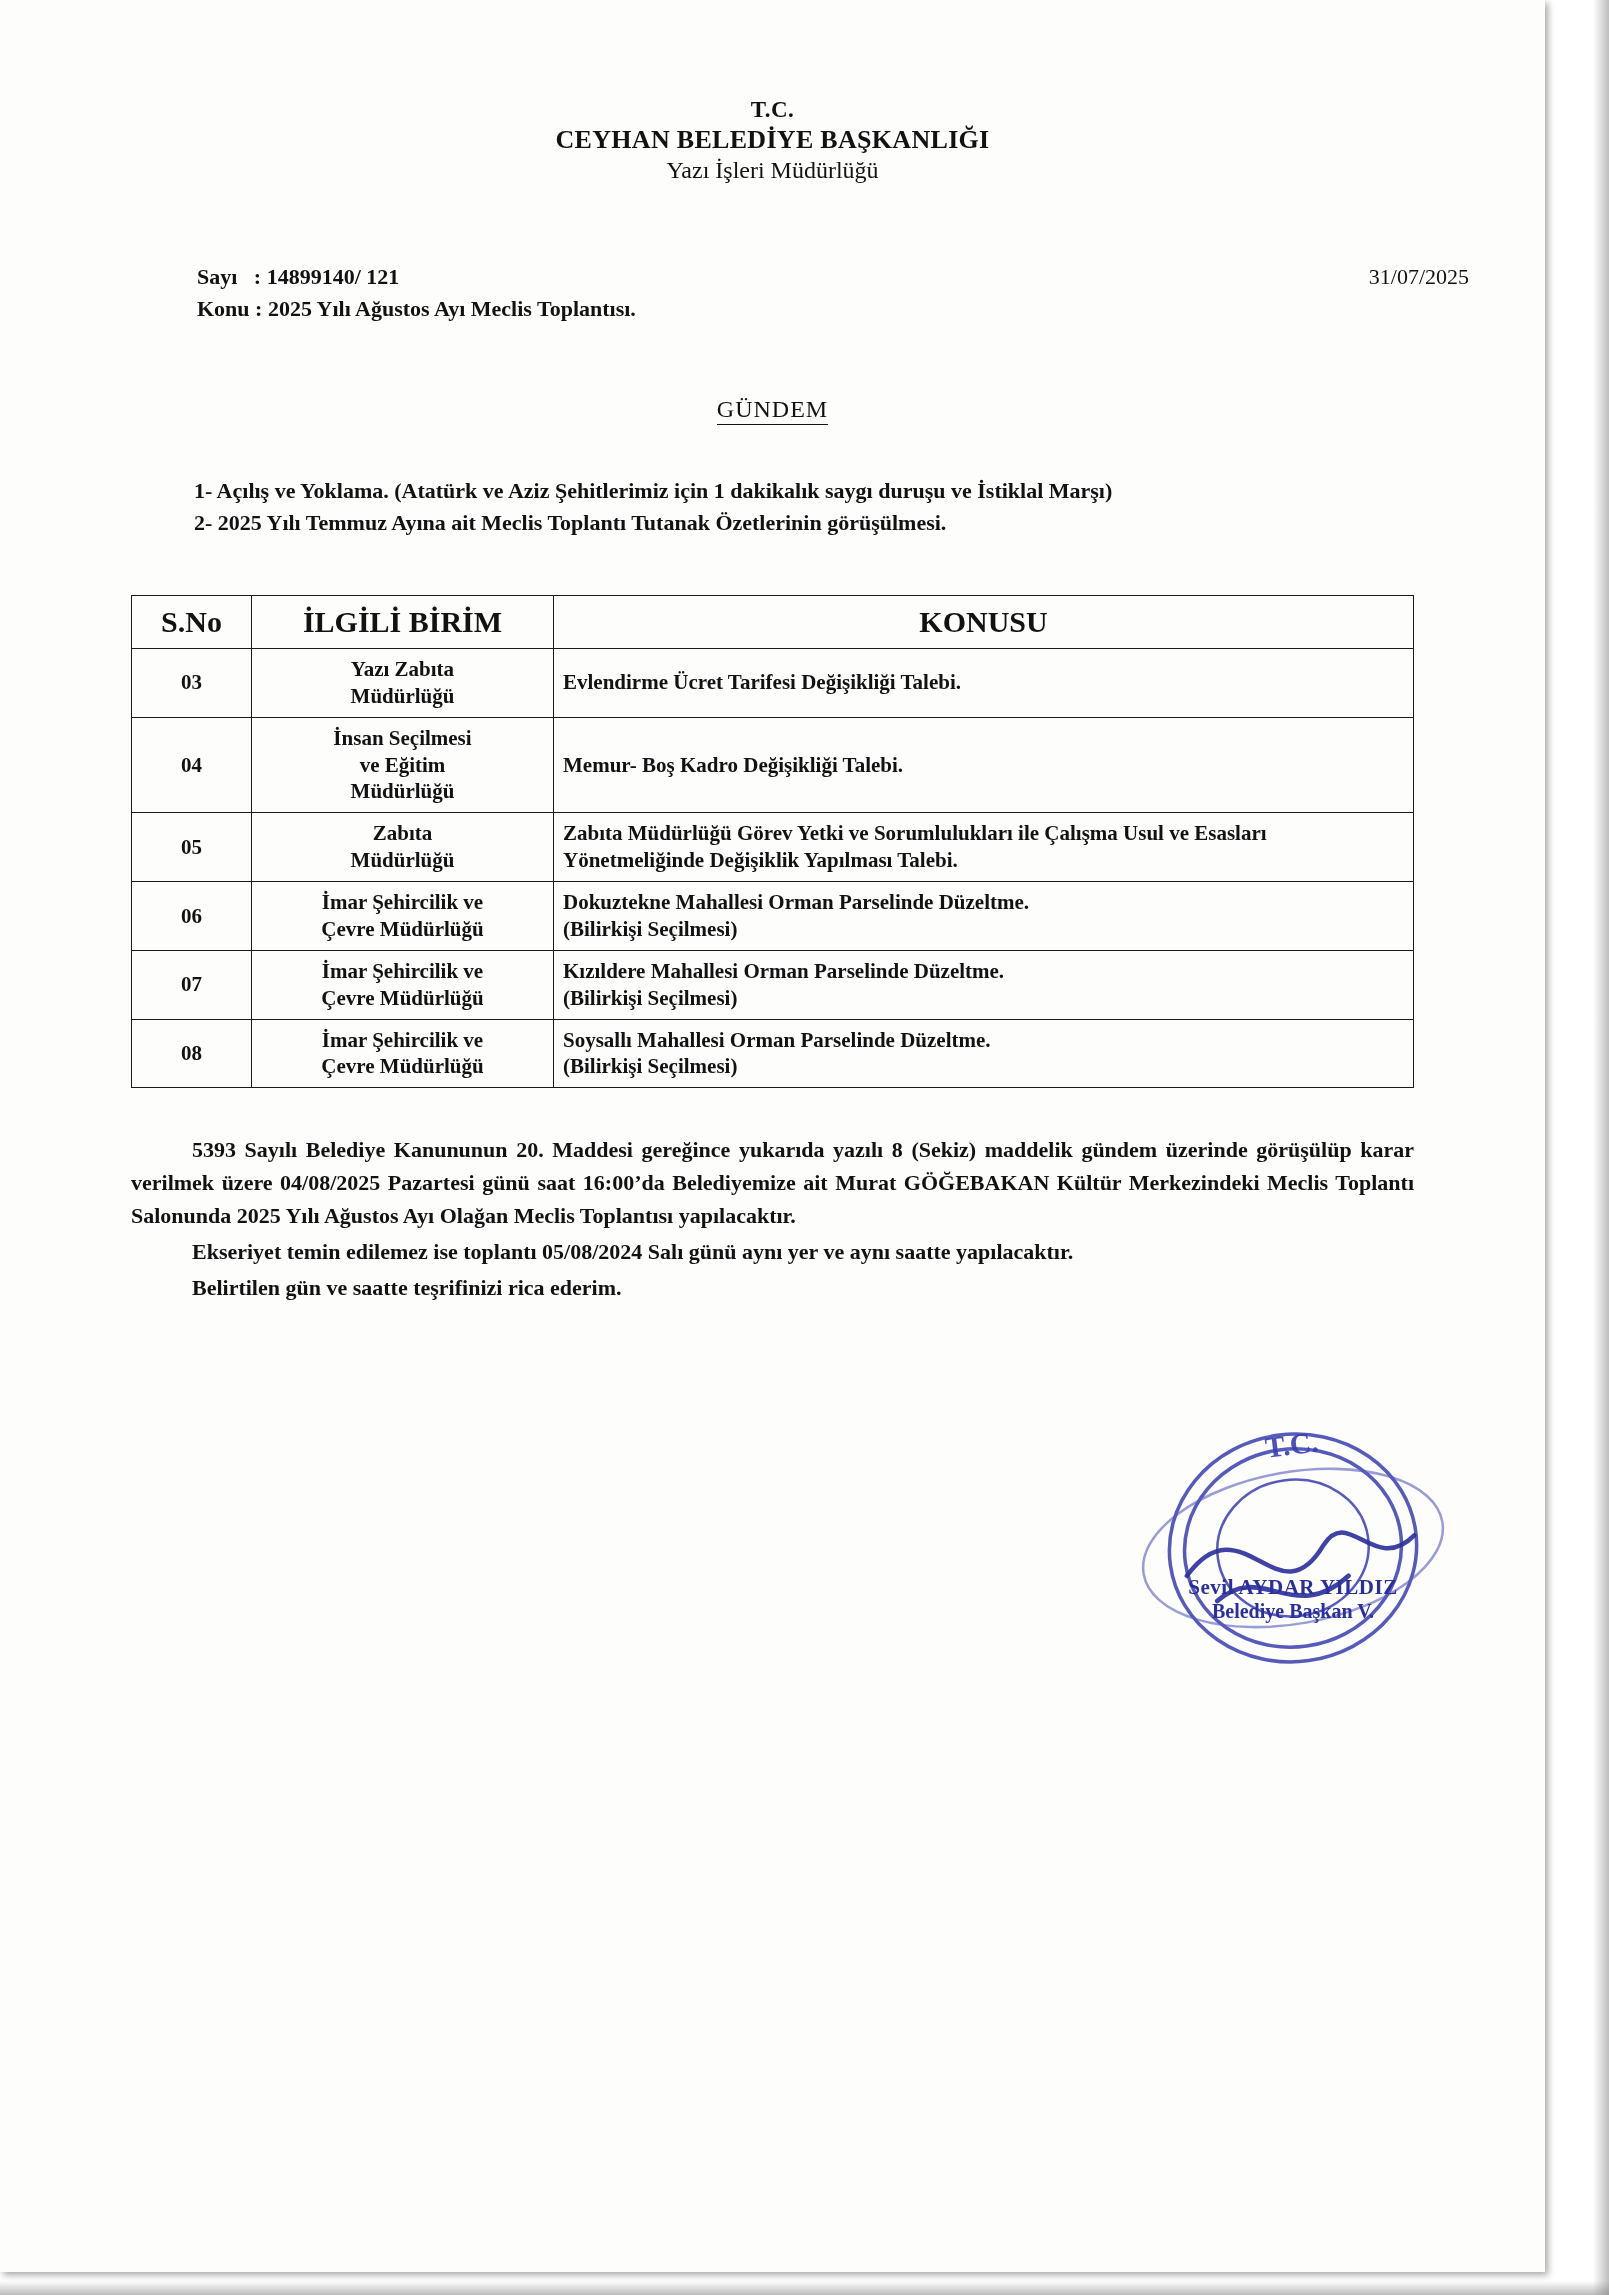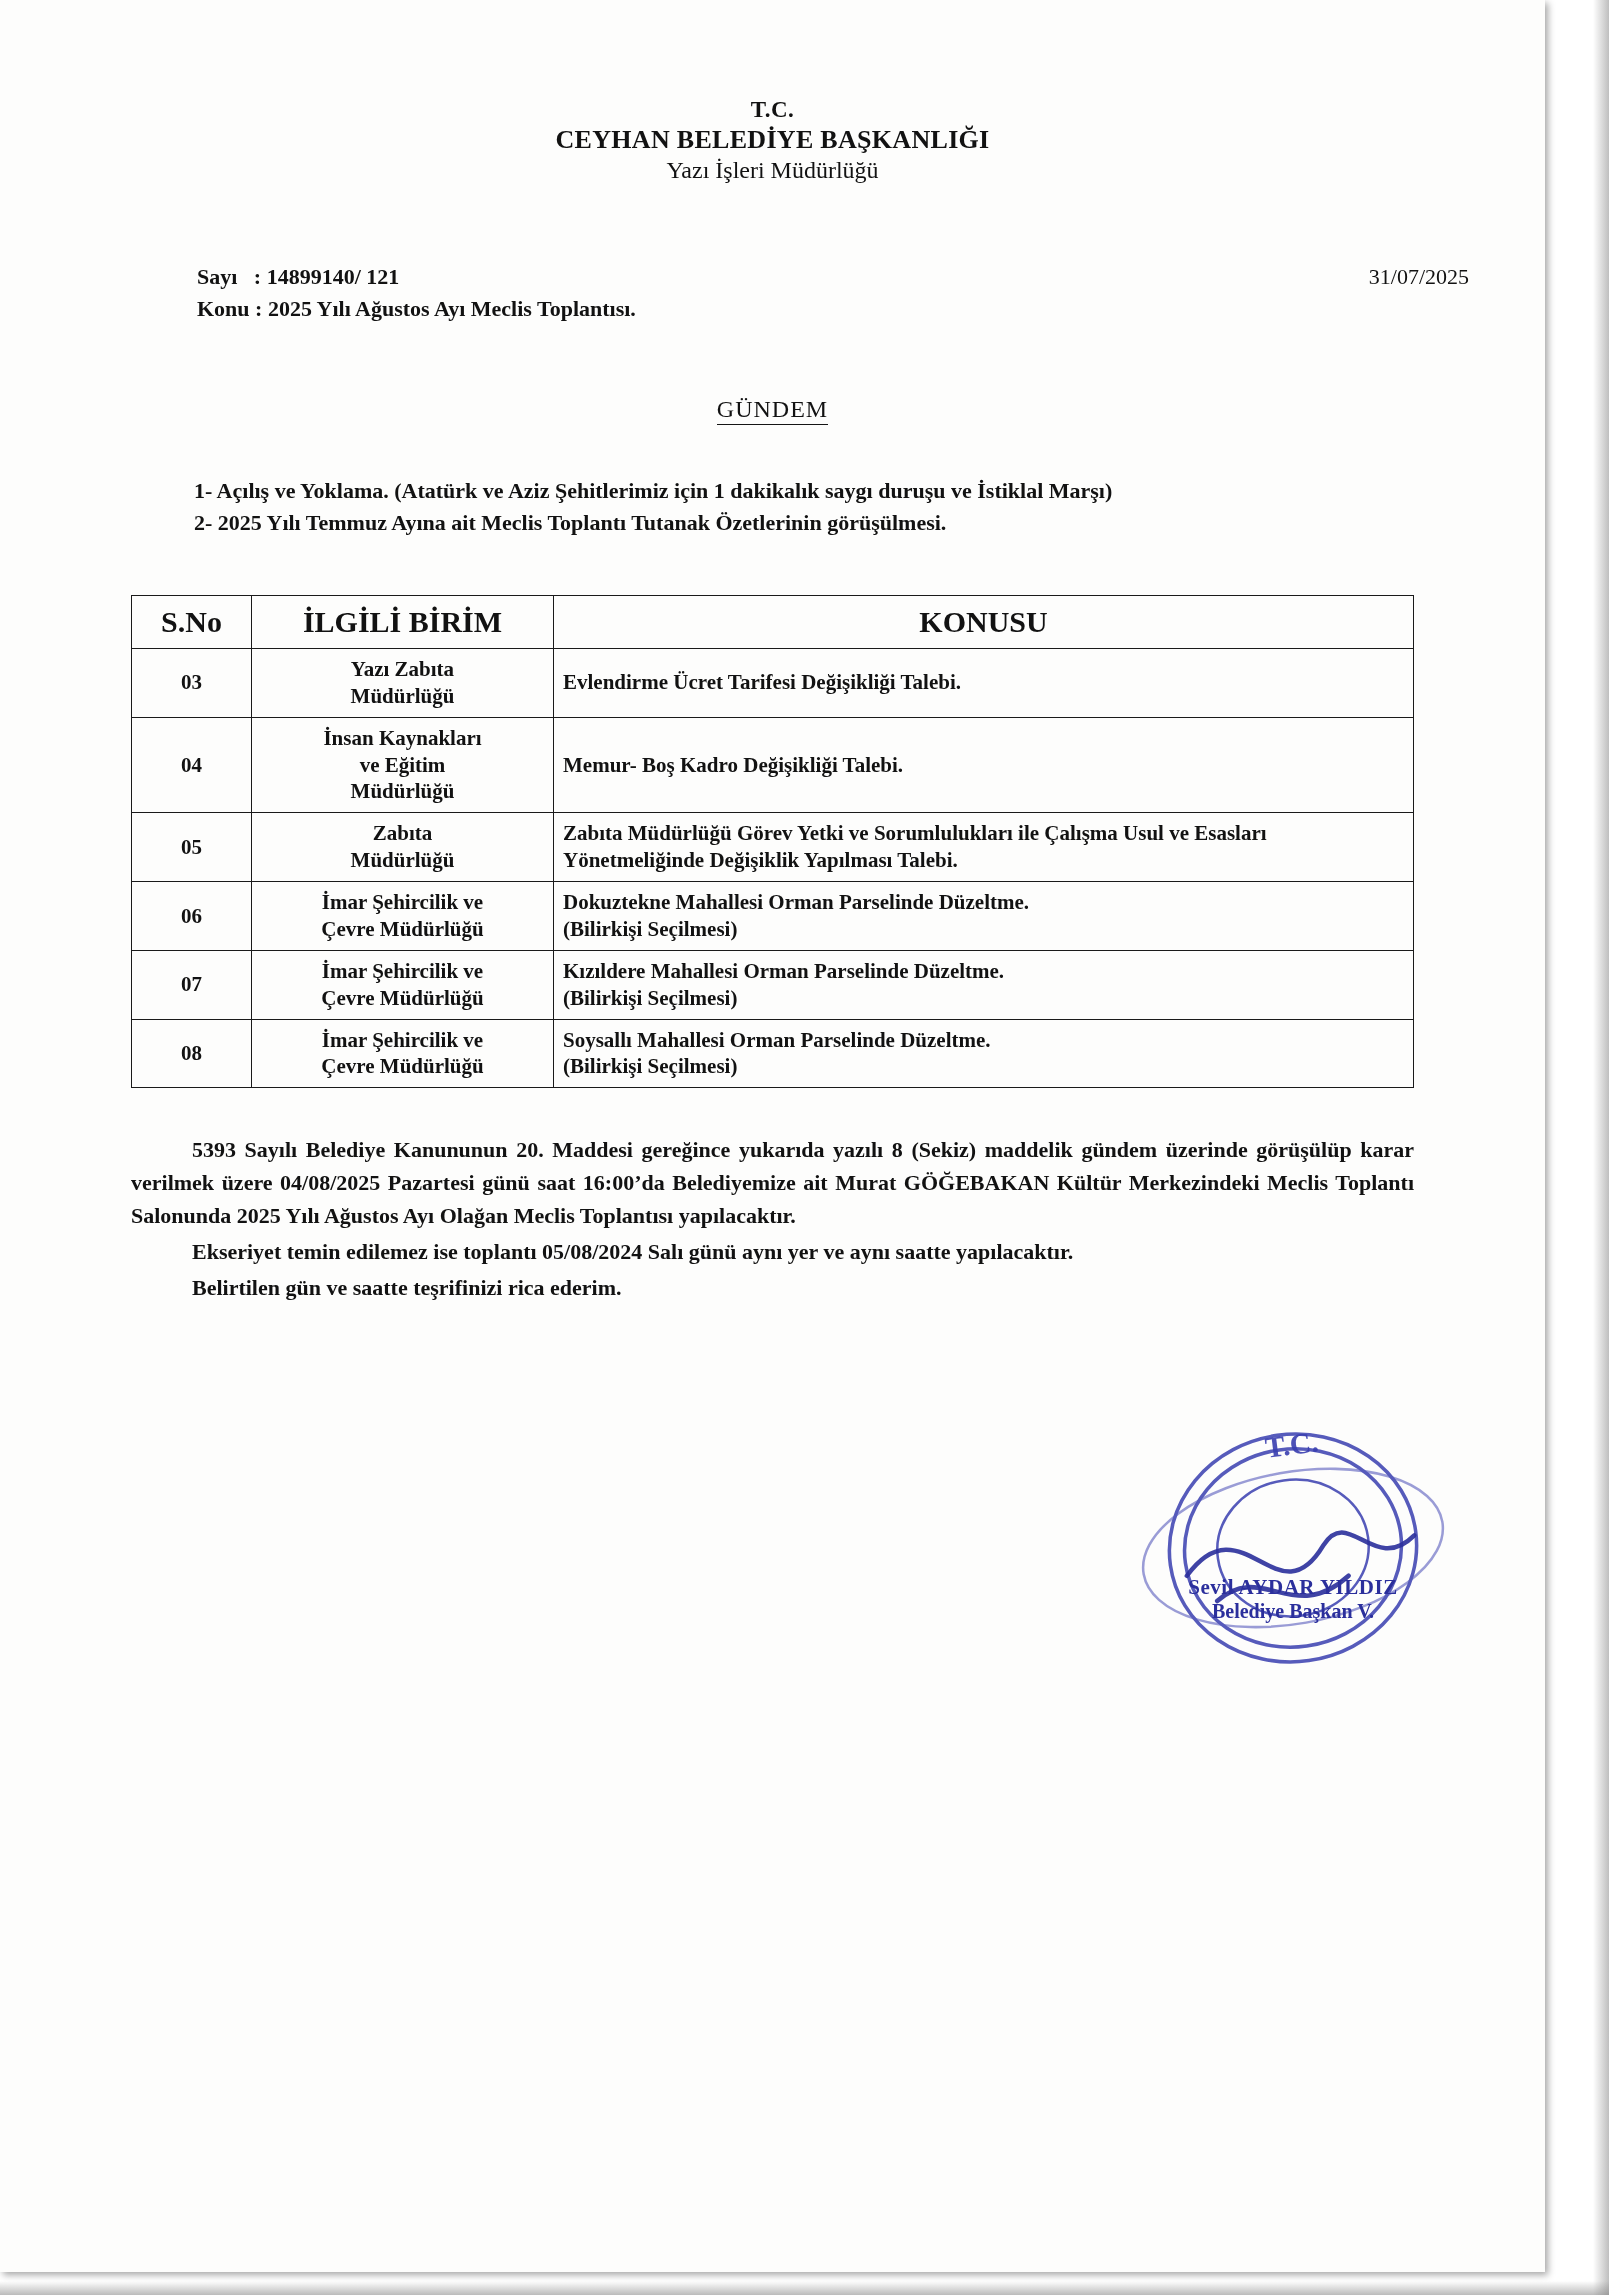--- a/index.html
+++ b/index.html
@@ -217,21 +217,21 @@
         </thead>
         <tbody>
           <tr>
             <td class="c-no">03</td>
             <td class="c-birim" style="white-space:pre-line">Yazı Zabıta
 Müdürlüğü</td>
             <td class="c-konu" style="white-space:pre-line">Evlendirme Ücret Tarifesi Değişikliği Talebi.</td>
           </tr>
           <tr>
             <td class="c-no">04</td>
-            <td class="c-birim" style="white-space:pre-line">İnsan Kaynakları
+            <td class="c-birim" style="white-space:pre-line">İnsan Seçilmesi
 ve Eğitim
 Müdürlüğü</td>
             <td class="c-konu" style="white-space:pre-line">Memur- Boş Kadro Değişikliği Talebi.</td>
           </tr>
           <tr>
             <td class="c-no">05</td>
             <td class="c-birim" style="white-space:pre-line">Zabıta
 Müdürlüğü</td>
             <td class="c-konu">Zabıta Müdürlüğü Görev Yetki ve Sorumlulukları ile Çalışma Usul ve Esasları Yönetmeliğinde Değişiklik Yapılması Talebi.</td>
           </tr>

